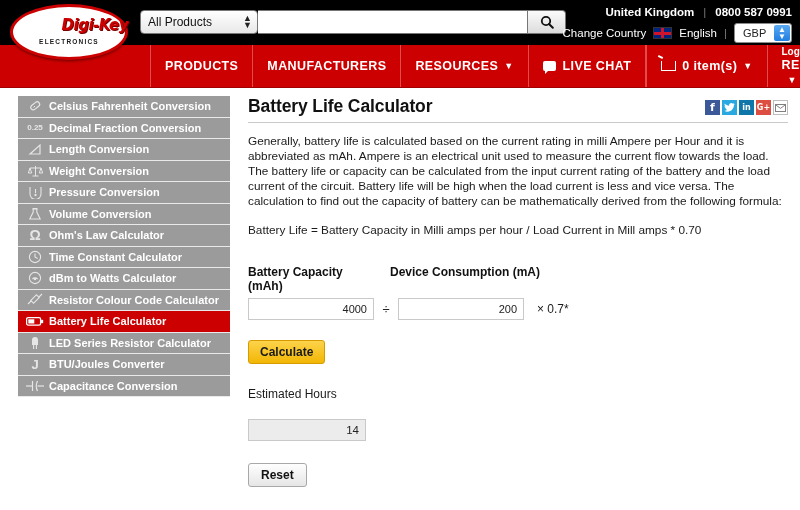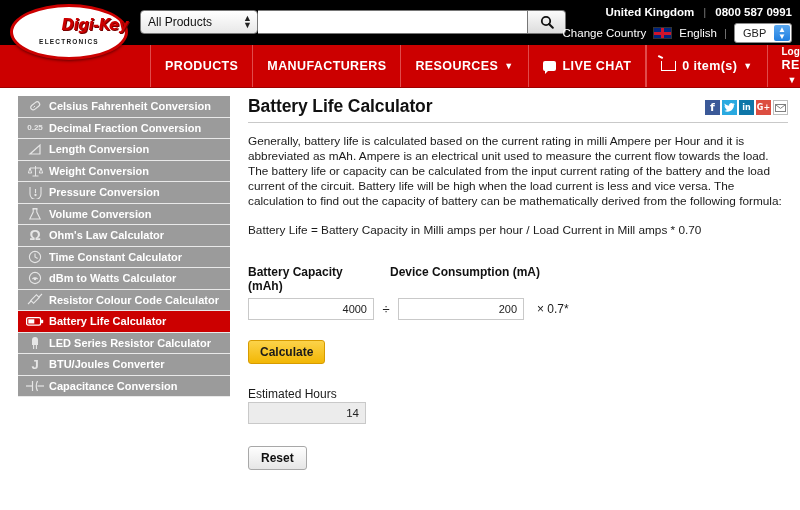--- a/index.html
+++ b/index.html
@@ -352,21 +352,21 @@
     color: #1a1a1a;
     cursor: pointer;
   }
 
   .result-label {
     margin-top: 23px;
     font-size: 12px;
     color: #1a1a1a;
   }
   .result-in {
-    margin-top: 1px;
+    margin-top: 18px;
     width: 118px; height: 22px;
     border: 1px solid #c9c9c9;
     background: #ececec;
     text-align: right;
     font-size: 11.5px;
     padding: 0 6px;
     color: #222;
     outline: none;
     font-family: "Liberation Sans", sans-serif;
   }

